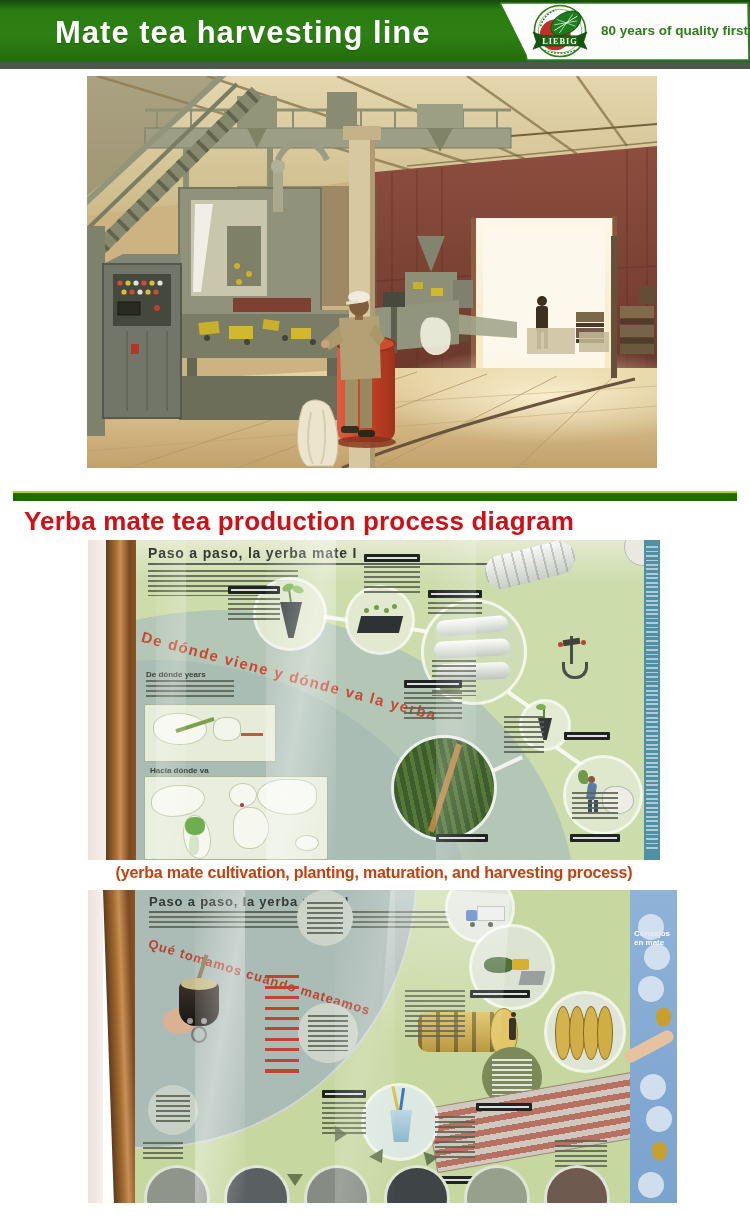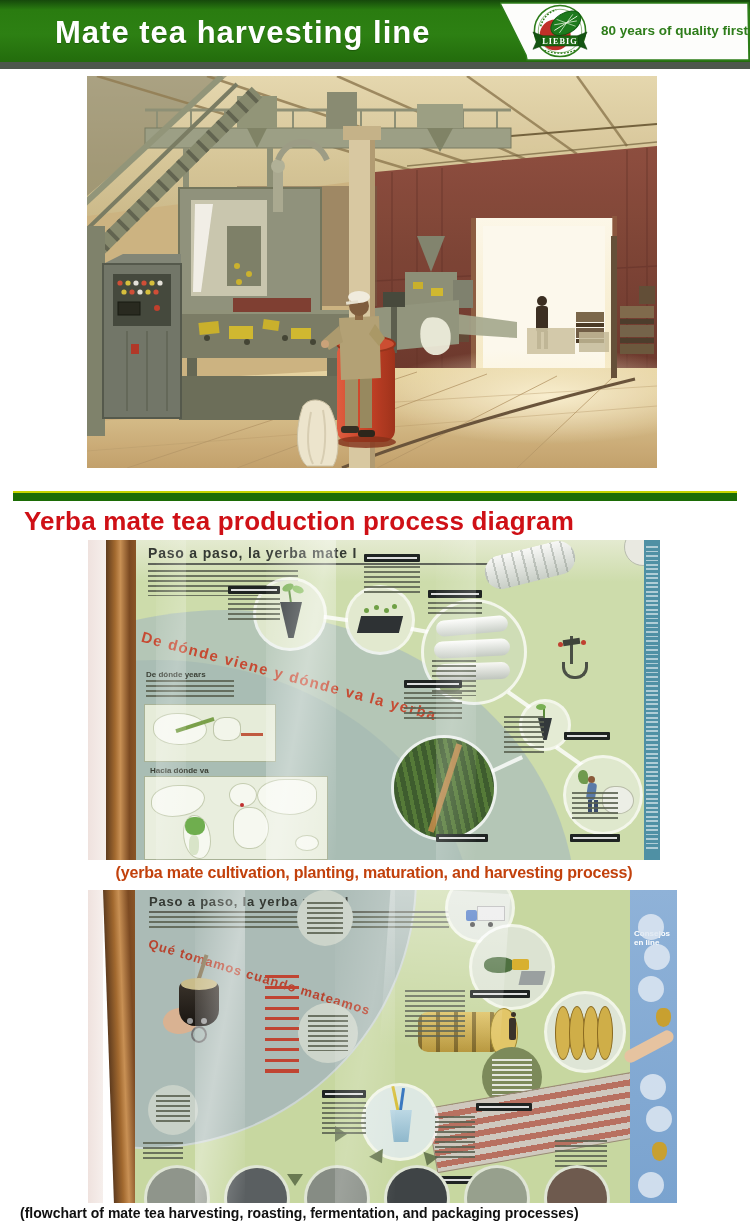--- a/index.html
+++ b/index.html
@@ -523,35 +523,34 @@
       <div class="bcir" style="left:12px;top:278px;width:60px;height:60px;background:#8f958b;"></div>
       <div class="bcir" style="left:92px;top:278px;width:60px;height:60px;background:#5a5f61;"></div>
       <div class="bcir" style="left:172px;top:278px;width:60px;height:60px;background:#868c84;"></div>
       <div class="bcir" style="left:252px;top:278px;width:60px;height:60px;background:#3f4446;"></div>
       <div class="bcir" style="left:332px;top:278px;width:60px;height:60px;background:#97a08d;"></div>
       <div class="bcir" style="left:412px;top:278px;width:60px;height:60px;background:#6e5a4e;"></div>
 
       <div class="abs" style="left:495px;top:0;right:0;bottom:0;background:linear-gradient(180deg,#8fb2d8,#7aa3cf);">
         <div style="position:absolute;left:4px;top:3px;color:#fff;font-size:8px;font-weight:bold;line-height:1.15;margin-top:36px;">
           <span>Consejos</span><br>
-          <span>en line</span>
+          <span>en mate</span>
         </div>
         <div class="abs" style="left:8px;top:24px;width:26px;height:26px;border-radius:50%;background:rgba(222,232,242,.85);"></div>
         <div class="abs" style="left:14px;top:54px;width:26px;height:26px;border-radius:50%;background:rgba(222,232,242,.85);"></div>
         <div class="abs" style="left:8px;top:86px;width:26px;height:26px;border-radius:50%;background:rgba(222,232,242,.85);"></div>
         <div class="abs" style="left:26px;top:118px;width:15px;height:19px;background:#c8a030;border-radius:50% 50% 60% 60%;"></div>
         <div class="abs" style="left:-8px;top:150px;width:54px;height:13px;background:#e6c3a0;border-radius:8px;transform:rotate(-28deg);"></div>
         <div class="abs" style="left:10px;top:184px;width:26px;height:26px;border-radius:50%;background:rgba(222,232,242,.85);"></div>
         <div class="abs" style="left:16px;top:216px;width:26px;height:26px;border-radius:50%;background:rgba(222,232,242,.85);"></div>
         <div class="abs" style="left:22px;top:252px;width:15px;height:19px;background:#c8a030;border-radius:50% 50% 60% 60%;"></div>
         <div class="abs" style="left:8px;top:282px;width:26px;height:26px;border-radius:50%;background:rgba(222,232,242,.85);"></div>
       </div>
 
       <div class="abs" style="left:250px;top:0;width:120px;height:160px;transform:rotate(4deg);
            background:linear-gradient(180deg,rgba(255,255,255,.4),rgba(255,255,255,0));pointer-events:none;"></div>
       <div class="refl" style="left:60px;width:50px;"></div>
       <div class="refl" style="left:200px;width:60px;opacity:.5;"></div>
     </div>
   </div>
 
-  <div class="caption2">(flowchart of mate tea harvesting, roasting, fermentation, and packaging processes)</div>
 
 </div>
 
 </body></html>

